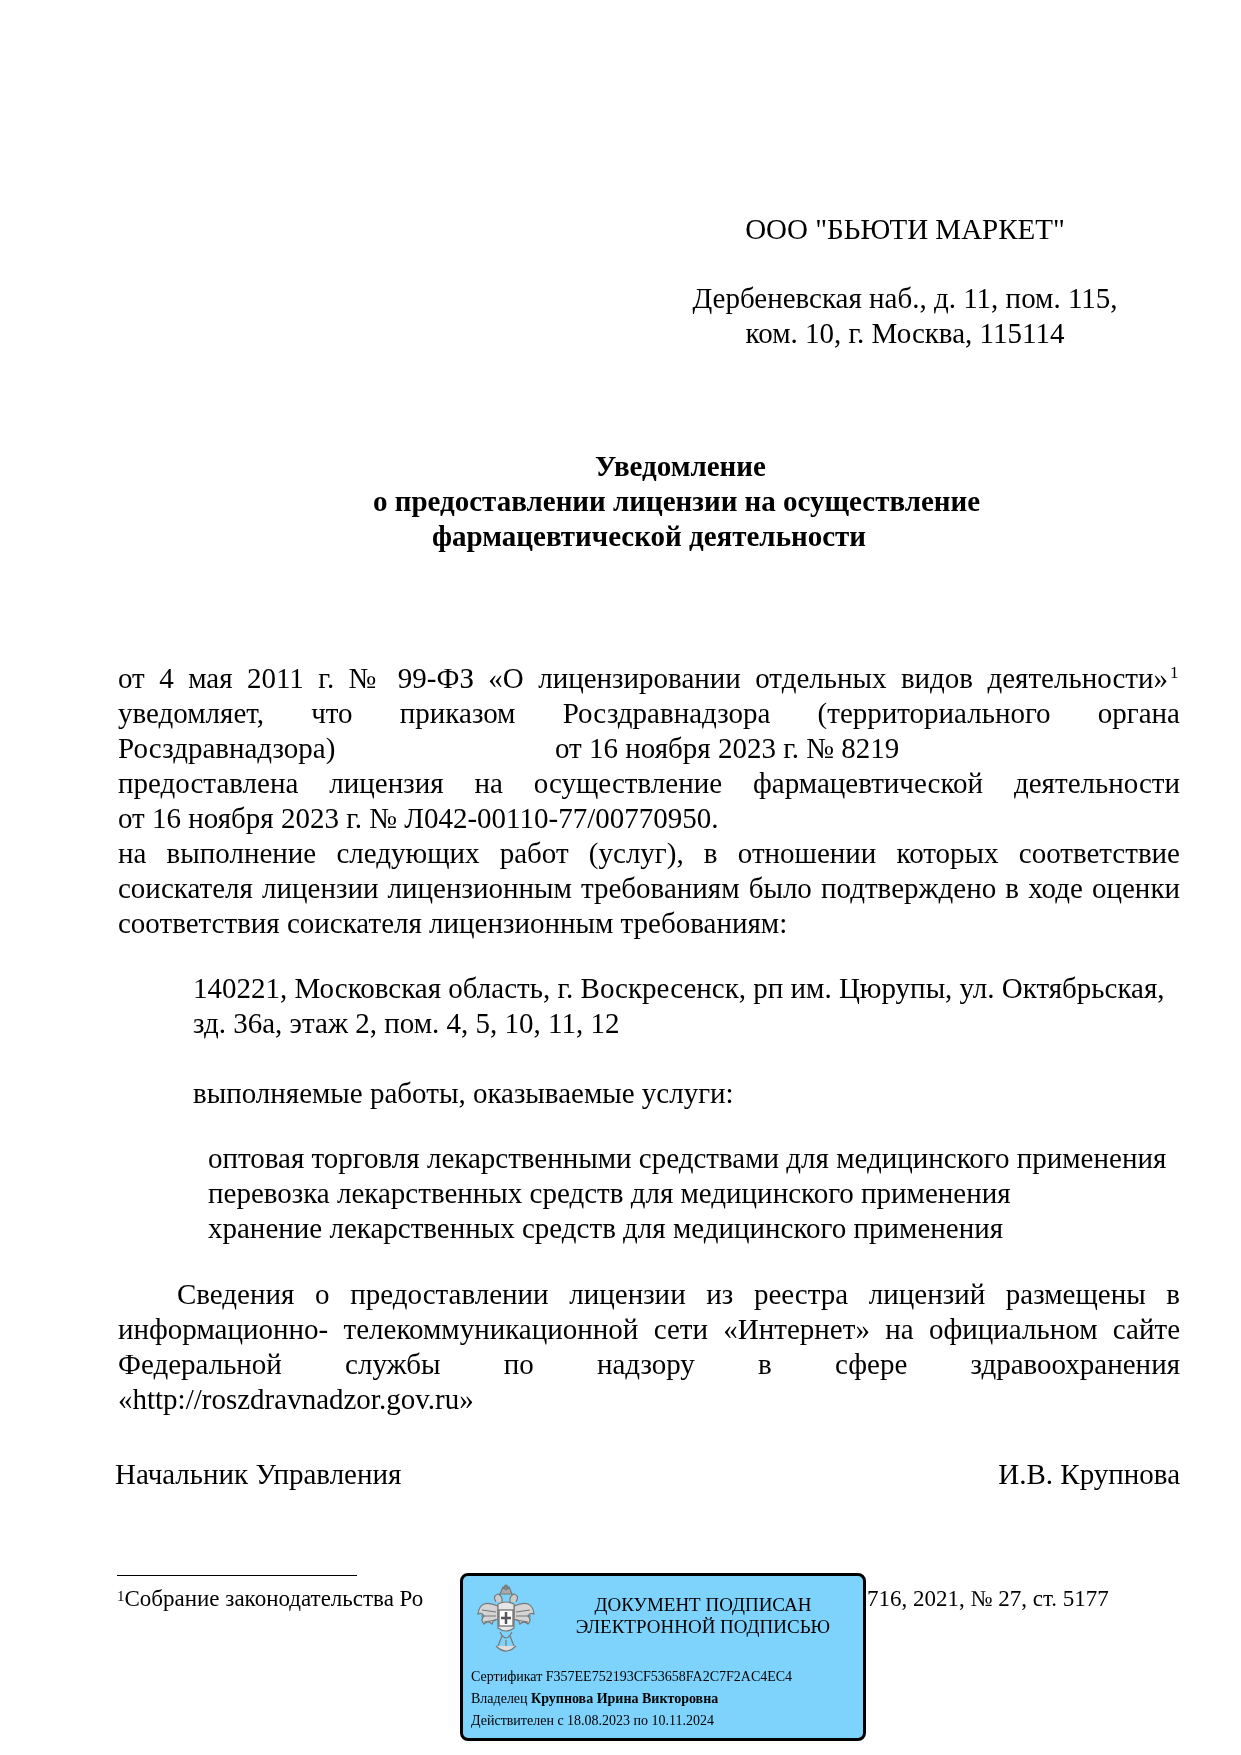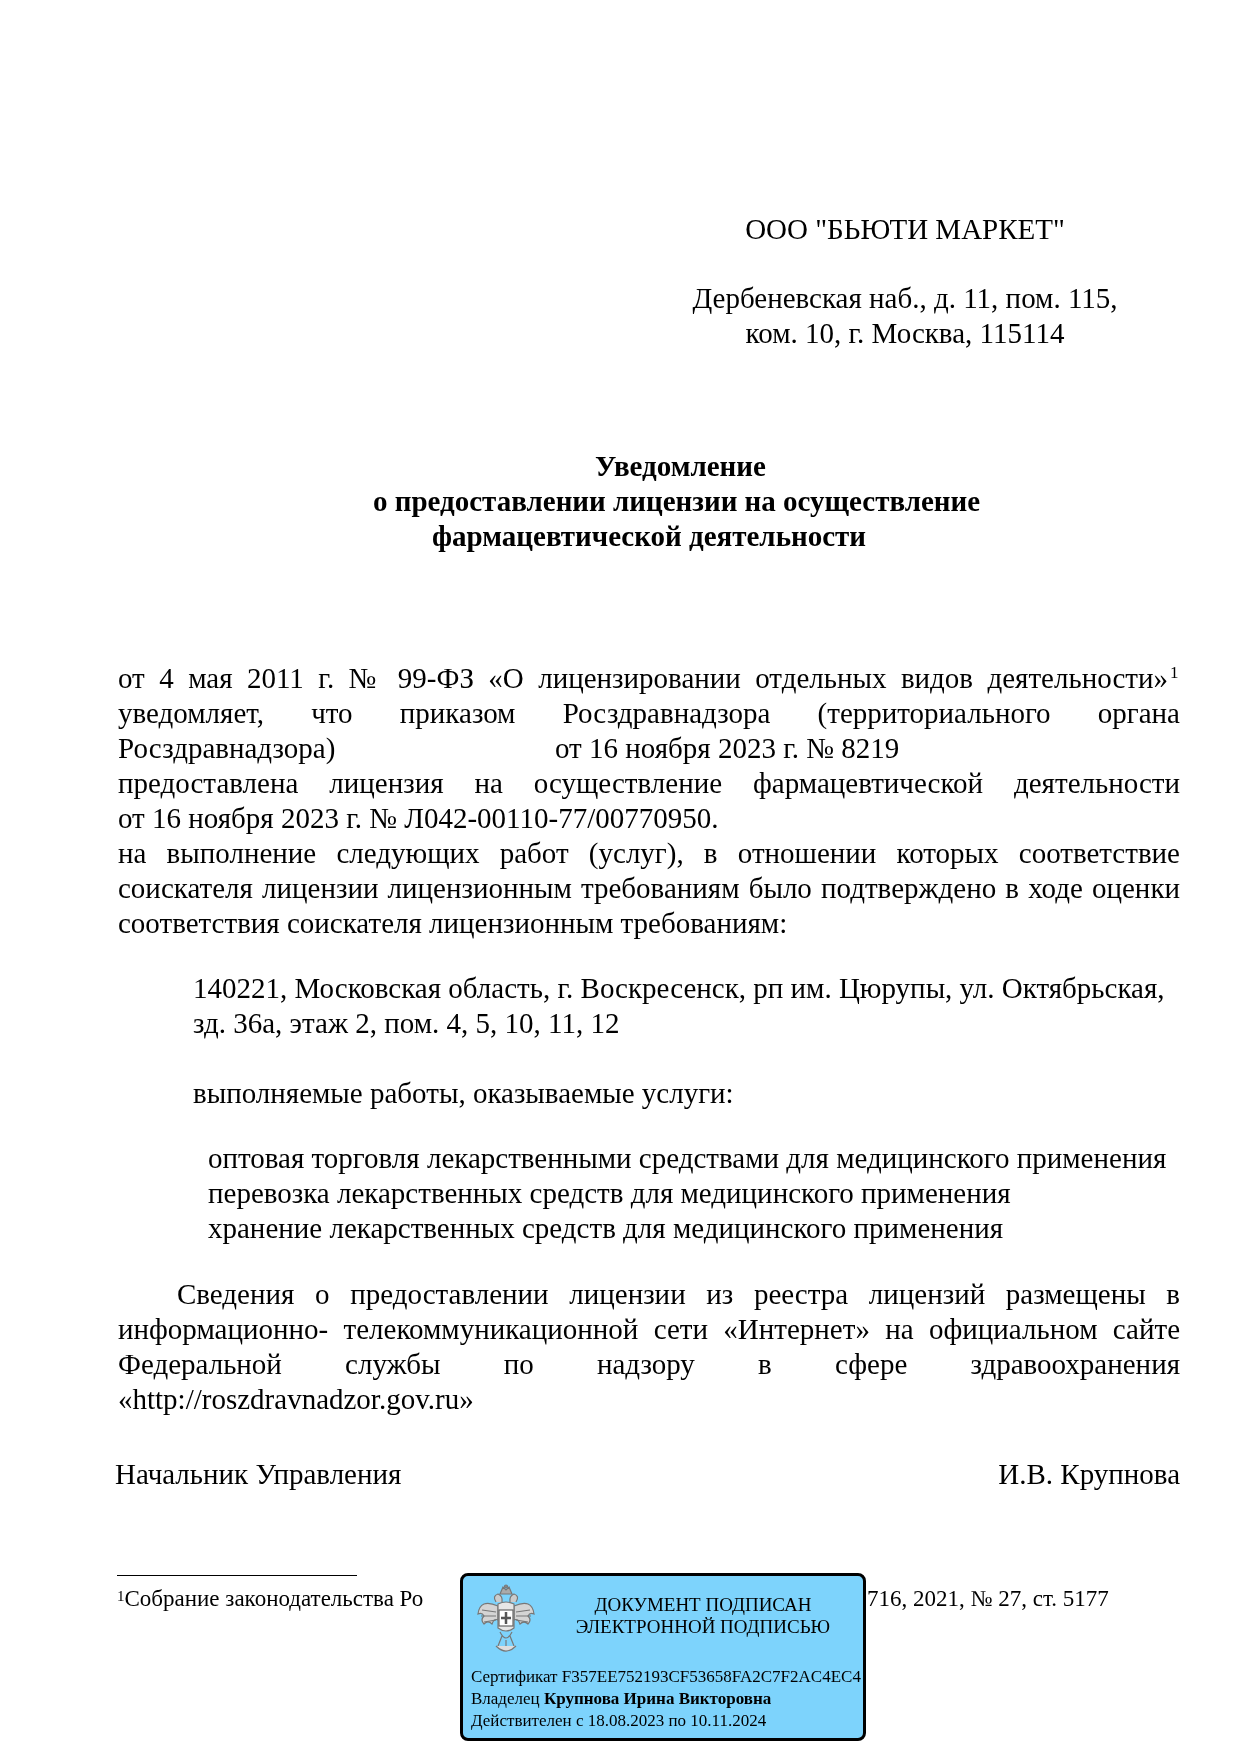--- a/index.html
+++ b/index.html
@@ -12,21 +12,21 @@
   .just { left: 118px; width: 1062px; text-align: justify; text-align-last: justify; white-space: normal; }
   .left { left: 118px; }
   .sup { font-size: 17px; vertical-align: top; position: relative; top: -4px; }
   .footrule { position: absolute; left: 117px; top: 1575px; width: 240px; height: 0; border-top: 1.5px solid #000; }
   .footnote { font-size: 23px; line-height: 28px; }
   .stamp { position: absolute; left: 460px; top: 1567px; width: 400px; height: 162px;
            border: 3px solid #000; border-radius: 8px; background: #7dd3fc; margin-top: 6px; }
   .stamp .emblem { position: absolute; left: 11px; top: 8px; width: 64px; height: 74px; }
   .stamp .head { position: absolute; left: 90px; top: 18px; width: 300px; text-align: center;
                  font-size: 19px; line-height: 22px; }
-  .stamp .meta { position: absolute; left: 8px; font-size: 17px; line-height: 18px; white-space: nowrap; }
+  .stamp .meta { position: absolute; left: 8px; font-size: 14px; line-height: 18px; white-space: nowrap; }
 </style>
 </head>
 <body>
 
 <div class="page">
 
   
   <div class="abs t recipient" style="top:212px;">ООО "БЬЮТИ МАРКЕТ"</div>
   <div class="abs t recipient" style="top:281px;">Дербеневская наб., д. 11, пом. 115,</div>
   <div class="abs t recipient" style="top:316px;">ком. 10, г. Москва, 115114</div>

